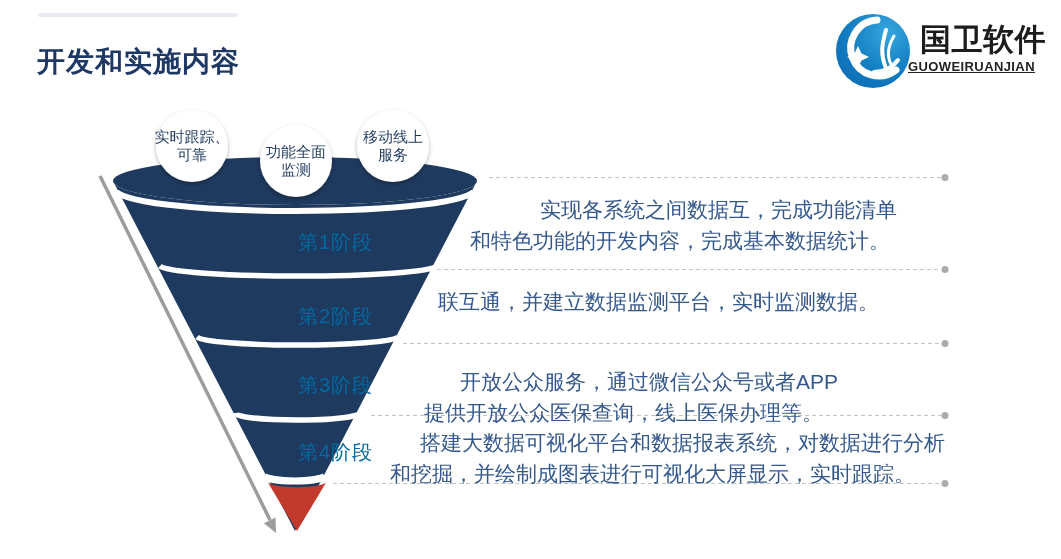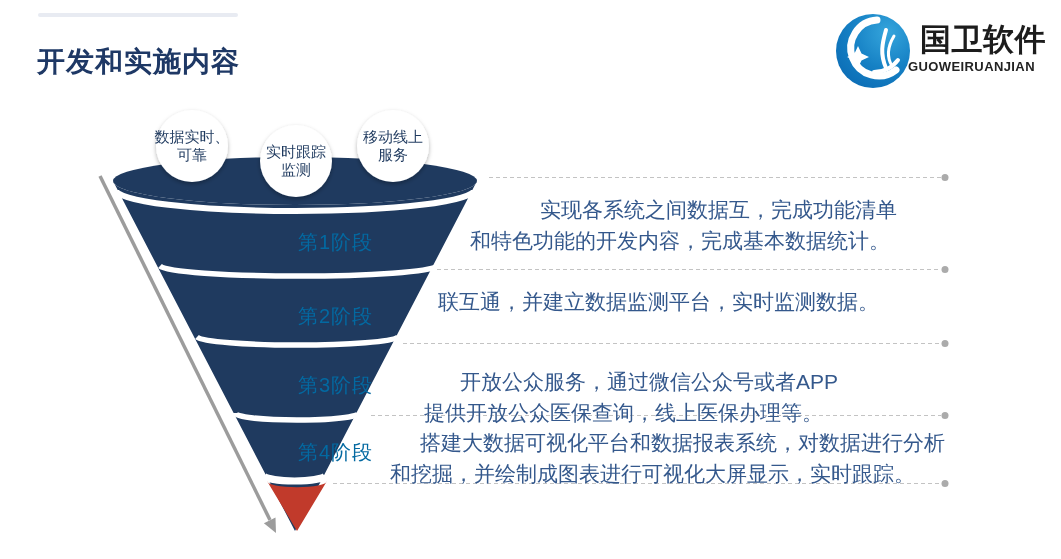--- a/index.html
+++ b/index.html
@@ -13,21 +13,21 @@
     color:#1e3865;letter-spacing:1px;white-space:nowrap;text-align:right;
   }
   .logo{position:absolute;left:834px;top:10px;width:220px;height:78px;}
   .logo-icon{position:absolute;left:0;top:0;}
   .logo-cn{
     position:absolute;left:86px;top:9px;font-size:31px;font-weight:bold;color:#1c1c1c;
     letter-spacing:0.5px;white-space:nowrap;
   }
   .logo-en{
     position:absolute;left:74px;top:49px;font-size:13px;font-weight:bold;color:#222222;
-    letter-spacing:0.4px;white-space:nowrap;
+    letter-spacing:0.4px;white-space:nowrap;text-decoration:underline;
   }
   .diagram-svg{position:absolute;left:0;top:0;}
   .bubble-text{
     position:absolute;width:116px;text-align:center;font-size:15px;line-height:18px;
     color:#1f3a5f;font-weight:normal;
   }
   .bubble-1{left:134px;top:128px;}
   .bubble-2{left:238px;top:143px;}
   .bubble-3{left:335px;top:128px;}
   .stage-label{
@@ -115,25 +115,25 @@
     <circle cx="945" cy="343.5" r="3.5" fill="#ababab"></circle>
 
     <line x1="371" y1="415.5" x2="941" y2="415.5" stroke="#c3c3c3" stroke-width="1.2" stroke-dasharray="4 3"></line>
     <circle cx="945" cy="415.5" r="3.5" fill="#ababab"></circle>
 
     <line x1="333" y1="483.5" x2="941" y2="483.5" stroke="#c3c3c3" stroke-width="1.2" stroke-dasharray="4 3"></line>
     <circle cx="945" cy="483.5" r="3.5" fill="#ababab"></circle>
   </svg>
 
   <div class="bubble-text bubble-1">
-    <div>数据实时、</div>
+    <div>实时跟踪、</div>
     <div>可靠</div>
   </div>
   <div class="bubble-text bubble-2">
-    <div>实时跟踪</div>
+    <div>功能全面</div>
     <div>监测</div>
   </div>
   <div class="bubble-text bubble-3">
     <div>移动线上</div>
     <div>服务</div>
   </div>
 
   <div class="stage-label stage-1">第1阶段</div>
   <div class="stage-label stage-2">第2阶段</div>
   <div class="stage-label stage-3">第3阶段</div>

